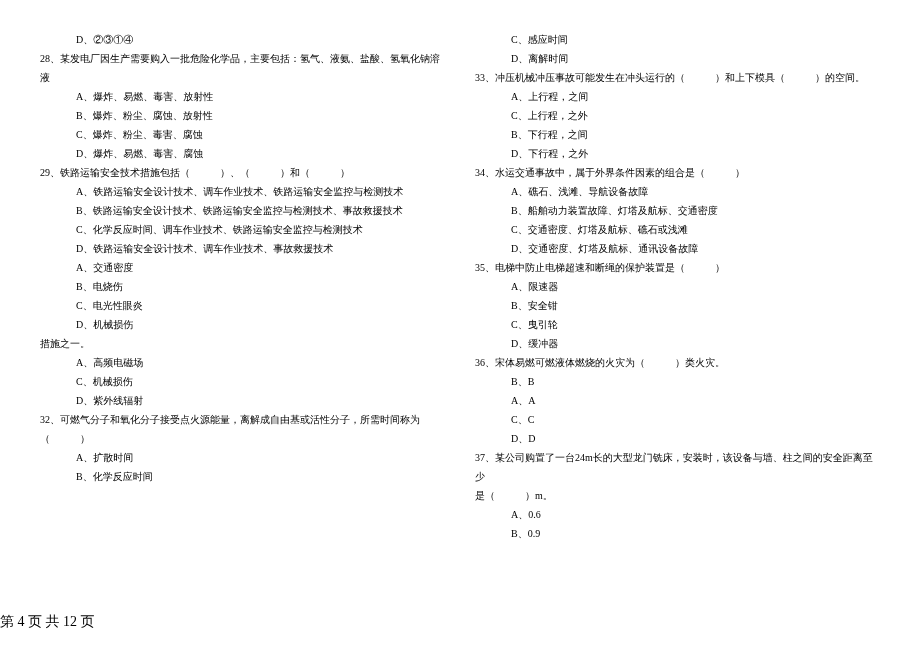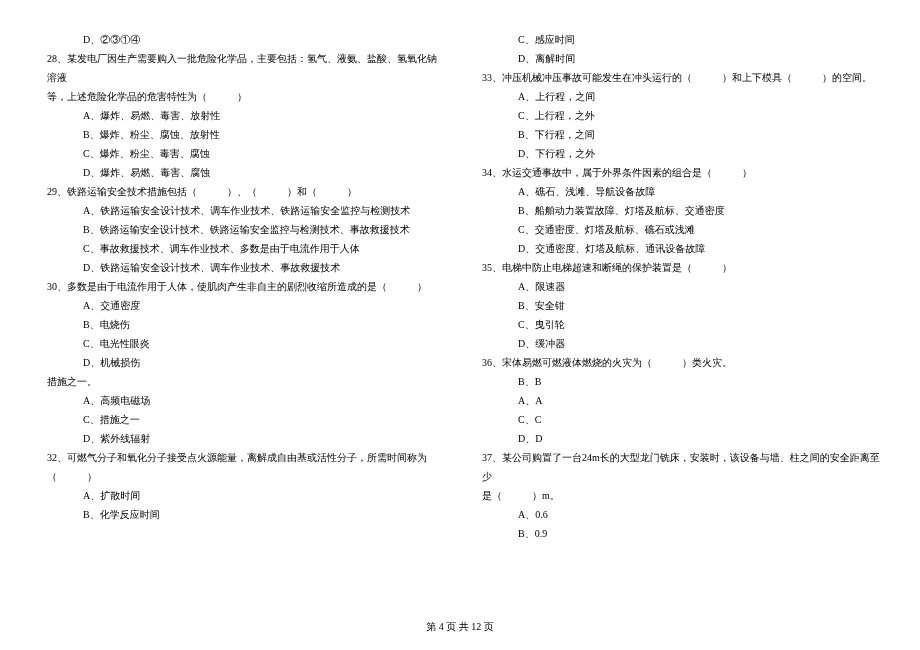--- a/index.html
+++ b/index.html
@@ -20,65 +20,61 @@
     }
     .columns {
       display: flex;
       gap: 30px;
     }
     .col {
       flex: 1;
     }
     .line {
       white-space: normal;
-      margin-left: 7px;
     }
     .indent-opt {
       padding-left: 36px;
     }
     .indent-q {
       padding-left: 0;
     }
     .indent-cont {
       padding-left: 0;
     }
     .footer {
       position: absolute;
       bottom: 14px;
       left: 0;
       right: 0;
-      text-align: center;
-      font-size: 10px;
+      font-size: 14px;
     }
   </style>
 </head>
 <body>
 
 <div class="columns">
   <div class="col">
     <div class="line indent-opt">D、②③①④</div>
     <div class="line indent-q">28、某发电厂因生产需要购入一批危险化学品，主要包括：氢气、液氨、盐酸、氢氧化钠溶液</div>
-    <div class="line indent-cont">等，上述危险化学品的危害特性为（　　　）</div>
     <div class="line indent-opt">A、爆炸、易燃、毒害、放射性</div>
     <div class="line indent-opt">B、爆炸、粉尘、腐蚀、放射性</div>
     <div class="line indent-opt">C、爆炸、粉尘、毒害、腐蚀</div>
     <div class="line indent-opt">D、爆炸、易燃、毒害、腐蚀</div>
     <div class="line indent-q">29、铁路运输安全技术措施包括（　　　）、（　　　）和（　　　）</div>
     <div class="line indent-opt">A、铁路运输安全设计技术、调车作业技术、铁路运输安全监控与检测技术</div>
     <div class="line indent-opt">B、铁路运输安全设计技术、铁路运输安全监控与检测技术、事故救援技术</div>
-    <div class="line indent-opt">C、事故救援技术、调车作业技术、多数是由于电流作用于人体</div>
+    <div class="line indent-opt">C、化学反应时间、调车作业技术、铁路运输安全监控与检测技术</div>
     <div class="line indent-opt">D、铁路运输安全设计技术、调车作业技术、事故救援技术</div>
-    <div class="line indent-q">30、多数是由于电流作用于人体，使肌肉产生非自主的剧烈收缩所造成的是（　　　）</div>
     <div class="line indent-opt">A、交通密度</div>
     <div class="line indent-opt">B、电烧伤</div>
     <div class="line indent-opt">C、电光性眼炎</div>
     <div class="line indent-opt">D、机械损伤</div>
     <div class="line indent-cont">措施之一。</div>
     <div class="line indent-opt">A、高频电磁场</div>
-    <div class="line indent-opt">C、措施之一</div>
+    <div class="line indent-opt">C、机械损伤</div>
     <div class="line indent-opt">D、紫外线辐射</div>
     <div class="line indent-q">32、可燃气分子和氧化分子接受点火源能量，离解成自由基或活性分子，所需时间称为（　　　）</div>
     <div class="line indent-opt">A、扩散时间</div>
     <div class="line indent-opt">B、化学反应时间</div>
   </div>
 
   <div class="col">
     <div class="line indent-opt">C、感应时间</div>
     <div class="line indent-opt">D、离解时间</div>
     <div class="line indent-q">33、冲压机械冲压事故可能发生在冲头运行的（　　　）和上下模具（　　　）的空间。</div>

